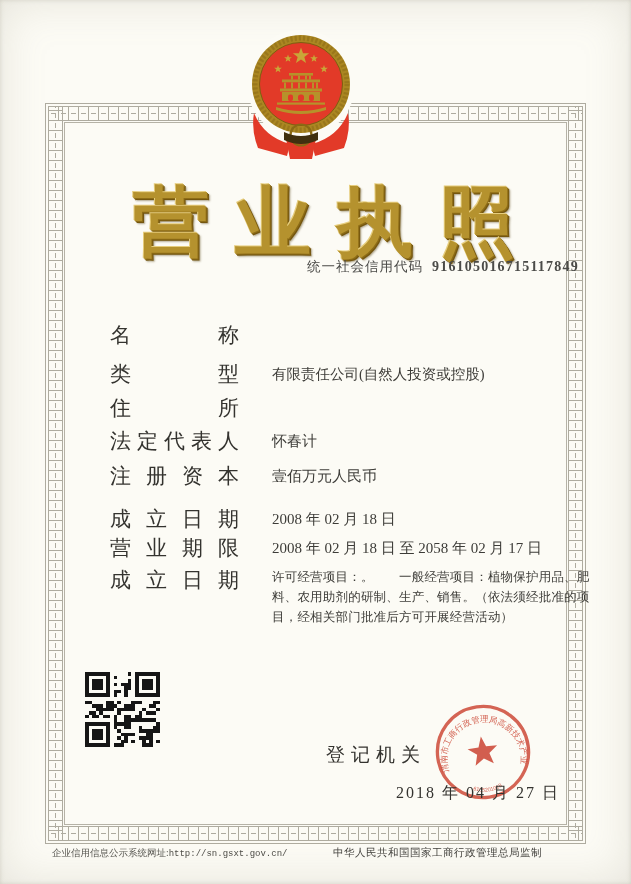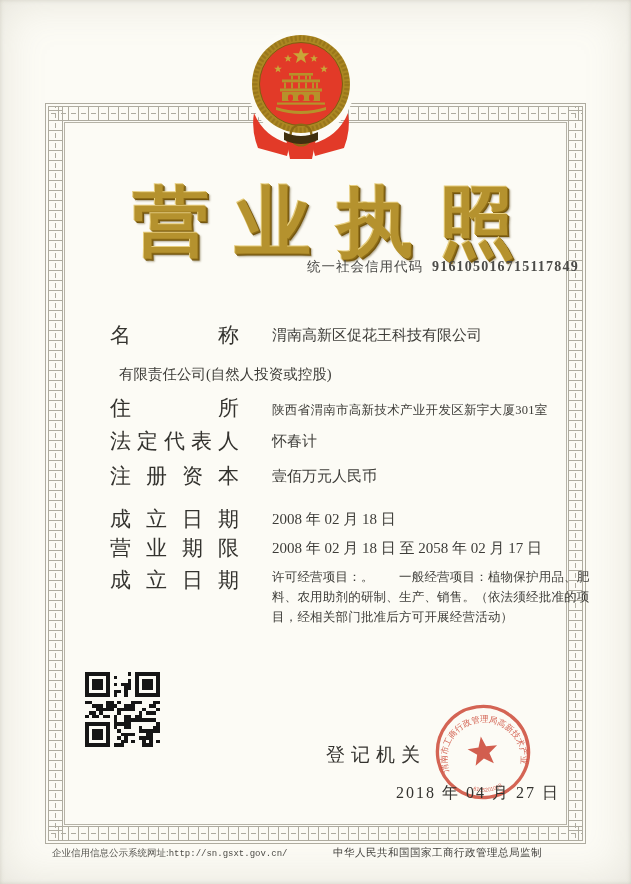--- a/index.html
+++ b/index.html
@@ -115,28 +115,27 @@
 
   <h1 class="title">营业执照</h1>
 
   <div class="credit">
     <span class="lab">统一社会信用代码</span>
     <span class="val">916105016715117849</span>
   </div>
 
   <div class="row" style="top:322px">
     <div class="flabel">名称</div>
-    <div class="fvalue">渭南高新区促花王科技有限公司</div>
   </div>
   <div class="row" style="top:361px">
+    <div class="flabel">类型</div>
     <div class="fvalue v-type">有限责任公司(自然人投资或控股)</div>
   </div>
   <div class="row" style="top:395px">
     <div class="flabel">住所</div>
-    <div class="fvalue v-addr">陕西省渭南市高新技术产业开发区新宇大厦301室</div>
   </div>
   <div class="row" style="top:428px">
     <div class="flabel">法定代表人</div>
     <div class="fvalue">怀春计</div>
   </div>
   <div class="row" style="top:463px">
     <div class="flabel">注册资本</div>
     <div class="fvalue">壹佰万元人民币</div>
   </div>
   <div class="row" style="top:506px">

